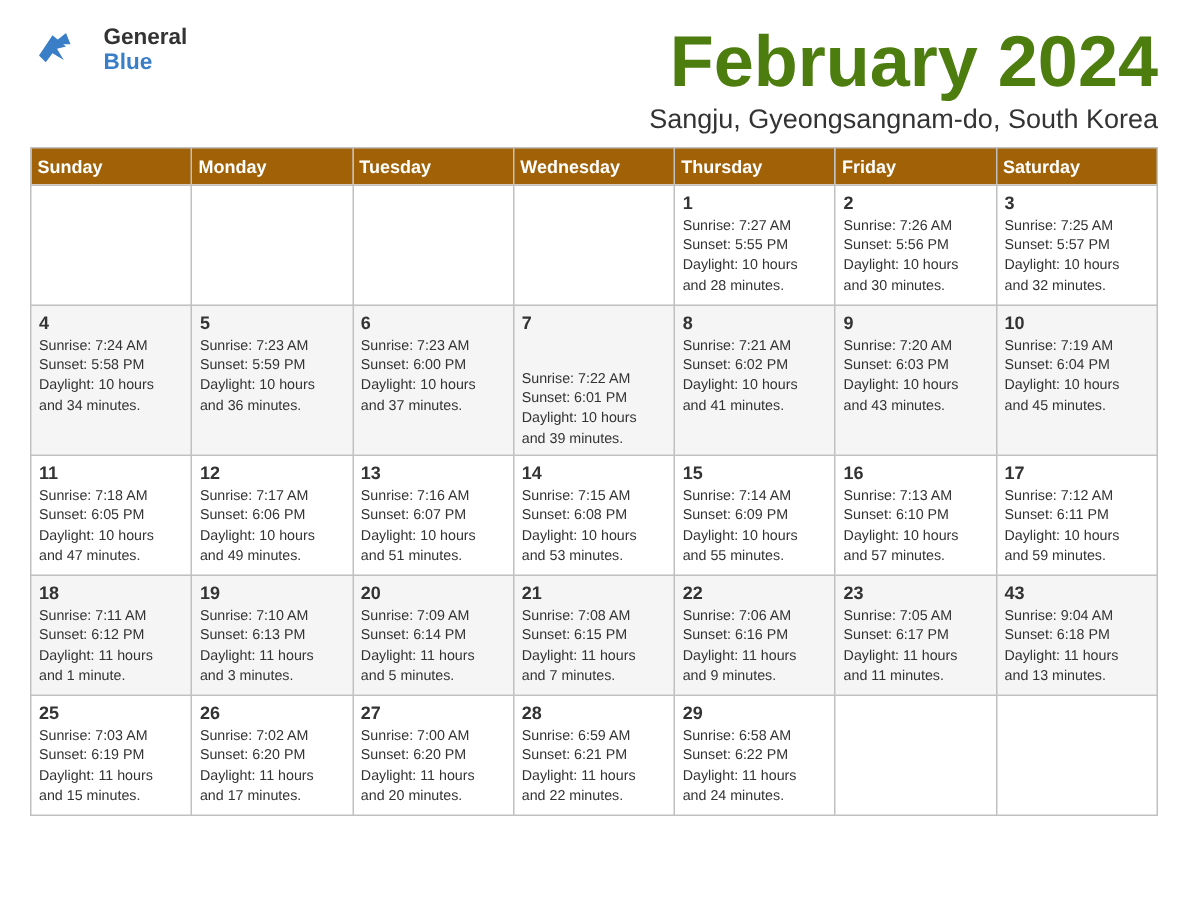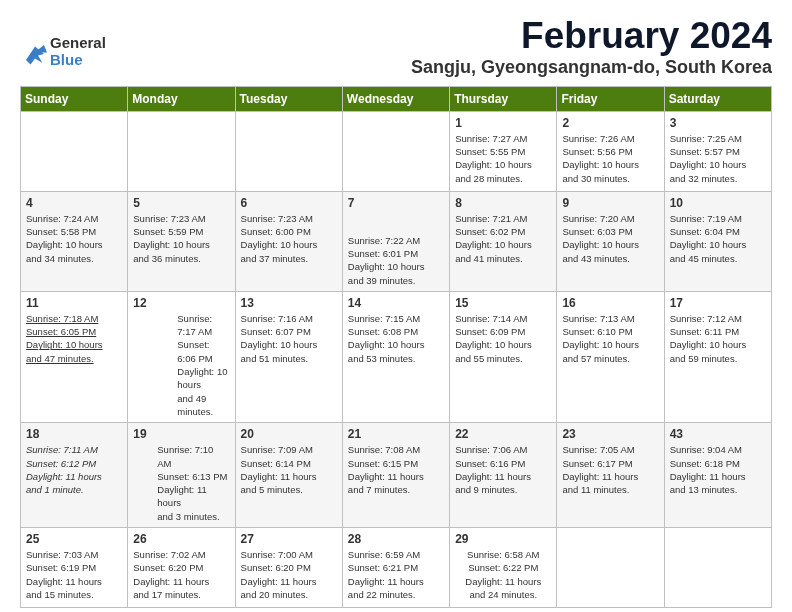--- a/index.html
+++ b/index.html
@@ -11,49 +11,48 @@
       padding: 16px 20px;
     }
     .header-section {
       display: flex;
       align-items: flex-start;
       justify-content: space-between;
       margin-bottom: 8px;
     }
     .logo {
       display: flex;
-      align-items: flex-end;
-      gap: 0;
-      margin-top: 18px;
+      align-items: flex-start;
+      gap: 19px;
     }
     .logo-bird {
       width: 30px;
       height: 30px;
     }
     .title-block {
       text-align: right;
     }
     .calendar-title {
-      font-size: 37px;
+      font-size: 48px;
       font-weight: bold;
-      color: #0f172a;
+      color: #4d7c0f;
       line-height: 1.1;
     }
     .calendar-subtitle {
       font-size: 18px;
       color: #333;
-      font-weight: bold;
+      font-weight: normal;
     }
     table {
       width: 100%;
       border-collapse: collapse;
       table-layout: fixed;
     }
     thead tr th {
-      background-color: #4d7c0f;
+      background-color: #a16207;
       color: #fff;
       font-size: 12px;
       font-weight: bold;
       padding: 5px 4px;
       text-align: left;
       border: 1px solid #c0c0c0;
     }
     tbody tr td {
       border: 1px solid #c0c0c0;
       vertical-align: top;
@@ -184,28 +183,28 @@
           <div class="day-number">10</div>
           <div class="day-info" style="white-space: pre-line;">Sunrise: 7:19 AM
 Sunset: 6:04 PM
 Daylight: 10 hours
 and 45 minutes.</div>
         </td>
       </tr>
       <tr>
         <td>
           <div class="day-number">11</div>
-          <div class="day-info" style="white-space: pre-line; text-decoration: underline;">Sunrise: 7:18 AM
+          <div class="day-info" style="white-space: pre-line;">Sunrise: 7:18 AM
 Sunset: 6:05 PM
 Daylight: 10 hours
 and 47 minutes.</div>
         </td>
         <td>
           <div class="day-number">12</div>
-          <div class="day-info" style="white-space: pre-line; margin-left: 44px;">Sunrise: 7:17 AM
+          <div class="day-info" style="white-space: pre-line;">Sunrise: 7:17 AM
 Sunset: 6:06 PM
 Daylight: 10 hours
 and 49 minutes.</div>
         </td>
         <td>
           <div class="day-number">13</div>
           <div class="day-info" style="white-space: pre-line;">Sunrise: 7:16 AM
 Sunset: 6:07 PM
 Daylight: 10 hours
 and 51 minutes.</div>
@@ -235,28 +234,28 @@
           <div class="day-number">17</div>
           <div class="day-info" style="white-space: pre-line;">Sunrise: 7:12 AM
 Sunset: 6:11 PM
 Daylight: 10 hours
 and 59 minutes.</div>
         </td>
       </tr>
       <tr>
         <td>
           <div class="day-number">18</div>
-          <div class="day-info" style="white-space: pre-line; font-style: italic;">Sunrise: 7:11 AM
+          <div class="day-info" style="white-space: pre-line;">Sunrise: 7:11 AM
 Sunset: 6:12 PM
 Daylight: 11 hours
 and 1 minute.</div>
         </td>
         <td>
           <div class="day-number">19</div>
-          <div class="day-info" style="white-space: pre-line; margin-left: 24px;">Sunrise: 7:10 AM
+          <div class="day-info" style="white-space: pre-line;">Sunrise: 7:10 AM
 Sunset: 6:13 PM
 Daylight: 11 hours
 and 3 minutes.</div>
         </td>
         <td>
           <div class="day-number">20</div>
           <div class="day-info" style="white-space: pre-line;">Sunrise: 7:09 AM
 Sunset: 6:14 PM
 Daylight: 11 hours
 and 5 minutes.</div>
@@ -314,21 +313,21 @@
         </td>
         <td>
           <div class="day-number">28</div>
           <div class="day-info" style="white-space: pre-line;">Sunrise: 6:59 AM
 Sunset: 6:21 PM
 Daylight: 11 hours
 and 22 minutes.</div>
         </td>
         <td>
           <div class="day-number">29</div>
-          <div class="day-info" style="white-space: pre-line; text-align: center;">Sunrise: 6:58 AM
+          <div class="day-info" style="white-space: pre-line;">Sunrise: 6:58 AM
 Sunset: 6:22 PM
 Daylight: 11 hours
 and 24 minutes.</div>
         </td>
         <td></td>
         <td></td>
       </tr>
     </tbody>
 </table>
 

